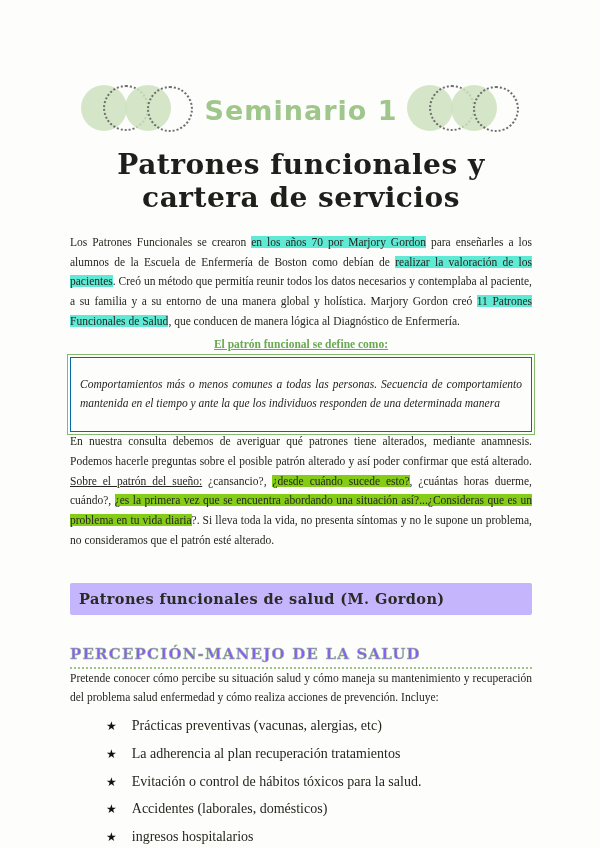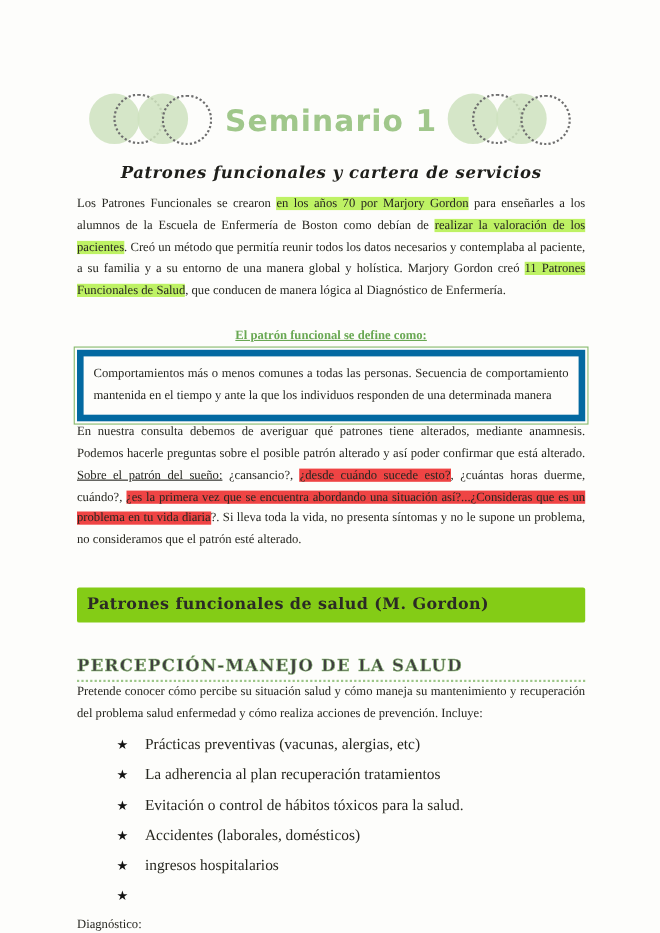--- a/index.html
+++ b/index.html
@@ -19,54 +19,55 @@
   .c-dot{width:46px;height:46px;border:2px dotted #6e6e6e;background:transparent;}
   .cg-1{left:0;top:3;}  .cg-2{left:22px;top:0;} .cg-3{left:44px;top:3;} .cg-4{left:66px;top:1px;}
   .doc-title{
     font-family:"DejaVu Sans", sans-serif;font-weight:bold;
     font-size:27px;color:#a0c78b;letter-spacing:1px;white-space:nowrap;
   }
 
   .main-heading{
     margin-top:12px;text-align:center;
     font-family:"DejaVu Serif", serif;font-weight:bold;
-    font-size:15px;letter-spacing:.5px;color:#1e1e1a;font-style:italic;
+    font-size:28px;letter-spacing:.5px;color:#1e1e1a;
   }
 
   p.body-text{
     font-size:11.5px;line-height:1.72;text-align:justify;margin:0;color:#262620;
   }
   .intro{margin-top:34px;}
-  .hl-g{background:#bef264;}
-  .hl-y{background:#ef4444;}
+  .hl-g{background:#5eead4;}
+  .hl-y{background:#84cc16;}
   .bold-u{font-weight:normal;text-decoration:underline;}
 
   .definition-link{
-    margin-top:24px;text-align:center;
+    margin-top:6px;text-align:center;
     font-size:11.5px;font-weight:bold;color:#69a853;text-decoration:underline;
   }
   .definition-box{
     margin-top:7px;
-    border:6px solid #0369a1;outline:1px solid #85b96c;outline-offset:2px;
-    padding:7px 9px;
+    border:1px solid #0369a1;outline:1px solid #85b96c;outline-offset:2px;
+    padding:17px 9px;
+    font-style:italic;
   }
   .anamnesis{margin-top:18px;}
 
   .section-banner{
-    margin-top:32px;background:#84cc16;border-radius:2px;
+    margin-top:32px;background:#c4b5fd;border-radius:2px;
     padding:7px 9px 8px 9px;
     font-family:"DejaVu Serif", serif;font-weight:bold;
     font-size:14.5px;letter-spacing:.4px;color:#2b2b25;
   }
 
   .sub-heading{
     margin-top:30px;
     font-family:"DejaVu Serif", serif;font-weight:bold;
     font-size:15px;letter-spacing:1.2px;
-    color:#404040;-webkit-text-stroke:.5px #94c37e;
+    color:#8b5cf6;-webkit-text-stroke:.5px #94c37e;
     padding-bottom:4px;
     border-bottom:2px dotted #9cc688;
   }
   .section-intro{margin-top:10px;}
 
   ul.star-list{list-style:none;margin:9px 0 0 0;padding:0 0 0 36px;}
   ul.star-list li{
     font-size:14px;line-height:1.3;margin-bottom:9.5px;
     display:flex;align-items:baseline;
   }

